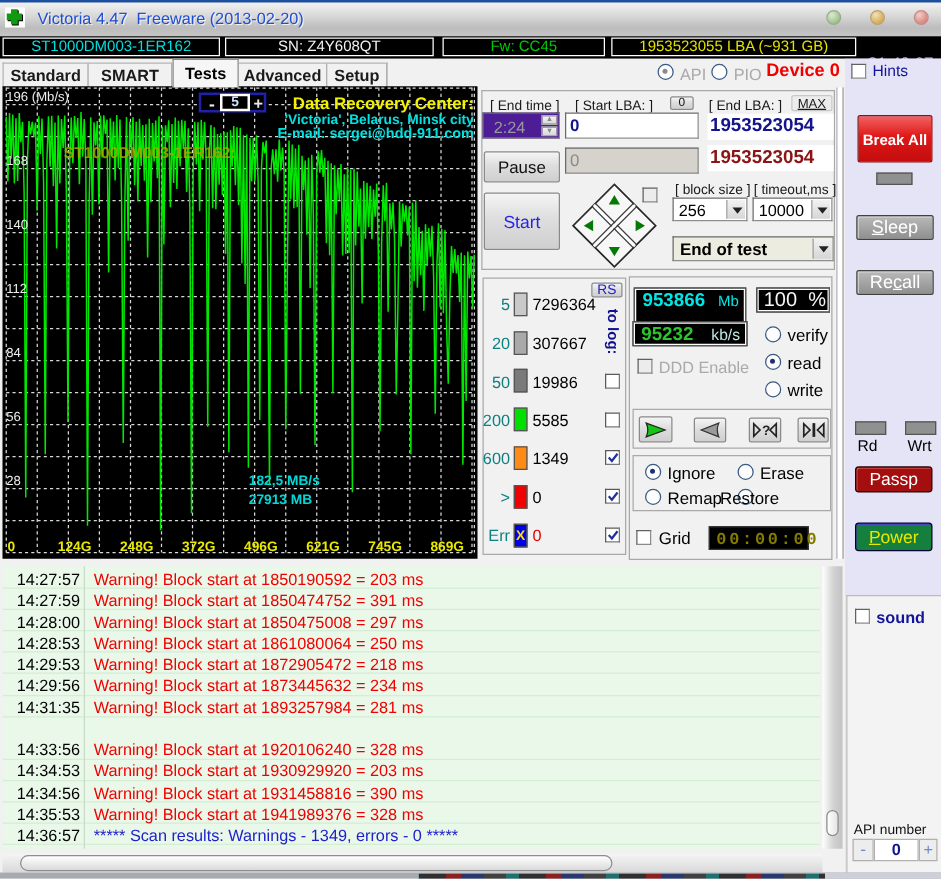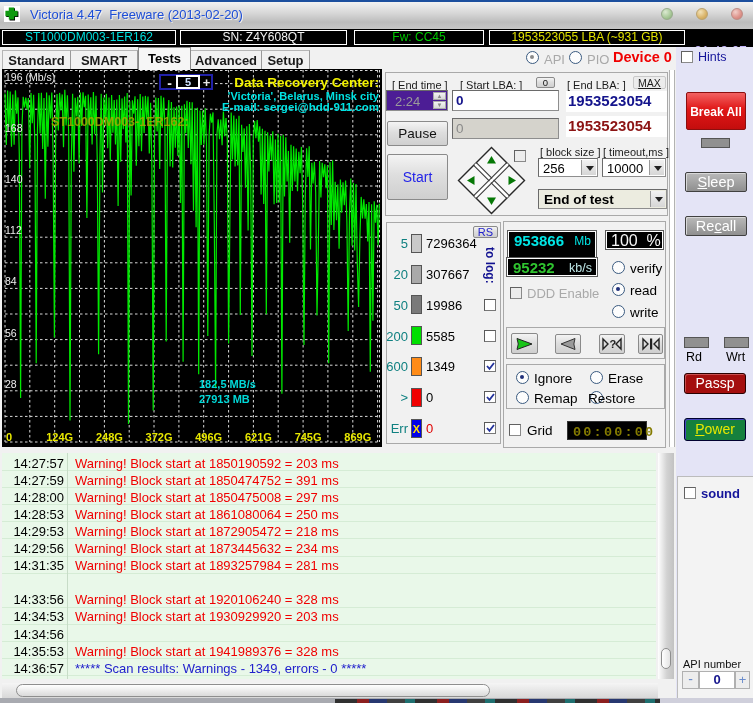--- a/index.html
+++ b/index.html
@@ -322,21 +322,21 @@
 <div class="ab gb" style="left:506px;top:364px;width:159px;height:45px;background:#f1f1f1"></div>
 <div class="radio" style="left:516px;top:371px">
     <div class="rdot"></div>
   </div>
 <div class="ab" style="left:534px;top:371px;font-size:13.5px">Ignore</div>
 <div class="radio" style="left:590px;top:371px"></div>
 <div class="ab" style="left:608px;top:371px;font-size:13.5px">Erase</div>
 <div class="radio" style="left:516px;top:391px"></div>
 <div class="ab" style="left:534px;top:391px;font-size:13.5px">Remap</div>
 <div class="radio" style="left:590px;top:391px"></div>
-<div class="ab" style="left:588px;top:391px;font-size:13.5px">Restore</div>
+<div class="ab" style="left:576px;top:391px;font-size:13.5px">Restore</div>
 
 <div class="cb" style="left:509px;top:424px"></div>
 <div class="ab" style="left:527px;top:423px;font-size:13.5px">Grid</div>
 <div class="lcd" style="left:567px;top:421px;width:80px;height:19px;outline:none;border-color:#333">
   <span style="position:absolute;left:5px;top:2.5px;color:#847b00;font-family:'Liberation Mono',monospace;font-weight:bold;font-size:13.5px;letter-spacing:2.2px">00:00:00</span>
 </div>
 
 <div id="sidebar" class="ab"></div>
 <div class="ab" style="left:669px;top:70px;width:6px;height:377px;background:#fff;border-left:1px solid #b2b2b2;border-right:1px solid #b2b2b2"></div>
 <div class="ab" style="left:674px;top:70px;width:1px;height:377px;background:#b2b2b2"></div>
@@ -397,20 +397,21 @@
 <div class="lrow" style="top:137.8px">
       <div class="lts">14:33:56</div>
       <div class="lmsg-r">Warning! Block start at 1920106240 = 328 ms</div>
     </div>
 <div class="lrow" style="top:154.9px">
       <div class="lts">14:34:53</div>
       <div class="lmsg-r">Warning! Block start at 1930929920 = 203 ms</div>
     </div>
 <div class="lrow" style="top:172.0px">
       <div class="lts">14:34:56</div>
+      <div class="lmsg-r">Warning! Block start at 1931458816 = 390 ms</div>
     </div>
 <div class="lrow" style="top:189.1px">
       <div class="lts">14:35:53</div>
       <div class="lmsg-r">Warning! Block start at 1941989376 = 328 ms</div>
     </div>
 <div class="lrow" style="top:206.2px">
       <div class="lts">14:36:57</div>
       <div class="lmsg-b">***** Scan results: Warnings - 1349, errors - 0 *****</div>
     </div>
 </div>

